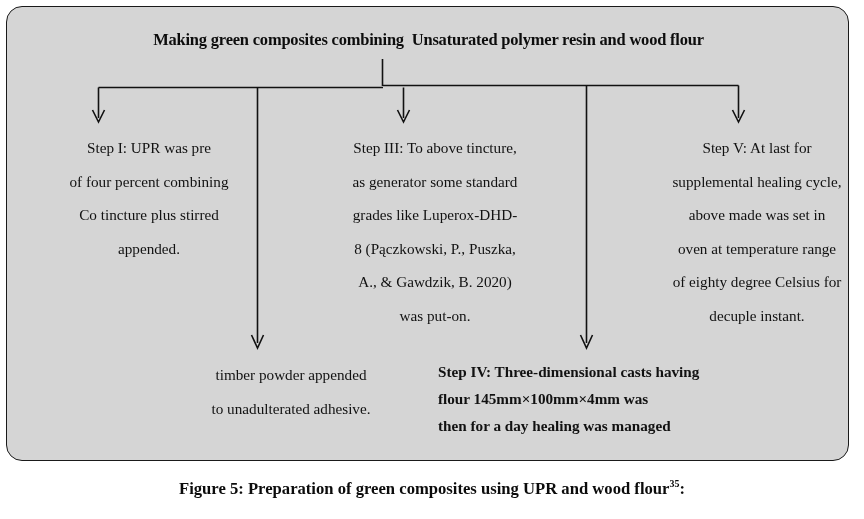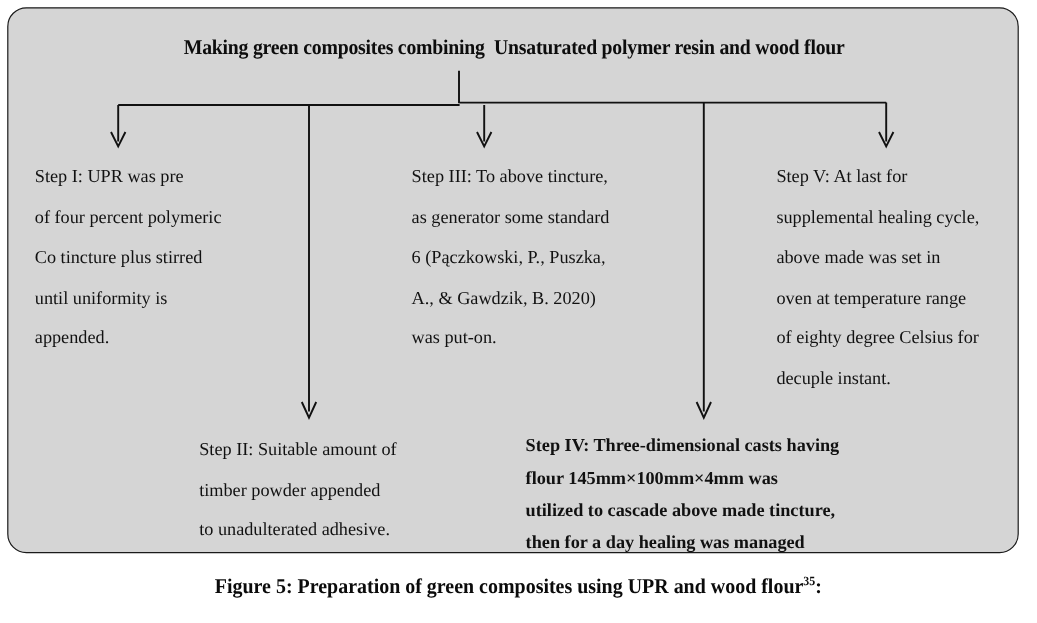--- a/index.html
+++ b/index.html
@@ -61,24 +61,24 @@
     color: #111111;
     font-size: 15.2px;
     font-family: "Liberation Serif", "DejaVu Serif", serif;
   }
   .step-block .ln {
     white-space: pre;
     display: block;
   }
 
   .tight .ln { line-height: 27px; font-weight: bold; }
-  .loose .ln { line-height: 33.6px; }
+  .loose .ln { line-height: 33.6px; text-align: center; }
 
   #step-1 { left: 22px;  top: 124px; width: 240px; }
-  #step-3 { left: 336px; top: 124px; width: 240px; }
+  #step-3 { left: 308px; top: 124px; width: 240px; }
   #step-5 { left: 640px; top: 124px; width: 220px; }
   #step-2 { left: 159px; top: 351px; width: 250px; }
   #step-4 { left: 431px; top: 351px; width: 330px; }
 
   
   #caption {
     position: absolute;
     left: 0;
     top: 478px;
     width: 864px;
@@ -124,53 +124,51 @@
 
       <line x1="579.5" y1="78.5" x2="579.5" y2="336" stroke="#111111" stroke-width="1.6"></line>
       <path d="M573.5 328 L579.5 341 L585.5 328" fill="none" stroke="#111111" stroke-width="1.6"></path>
 
       <line x1="731.5" y1="78.5" x2="731.5" y2="111" stroke="#111111" stroke-width="1.6"></line>
       <path d="M725.5 103 L731.5 115 L737.5 103" fill="none" stroke="#111111" stroke-width="1.6"></path>
     </svg>
 
     <div class="step-block loose" id="step-1">
       <span class="ln">Step I: UPR was pre</span>
-      <span class="ln">of four percent polymeric</span>
+      <span class="ln">of four percent combining</span>
       <span class="ln">Co tincture plus stirred</span>
-      <span class="ln">until uniformity is</span>
       <span class="ln">appended.</span>
     </div>
 
     <div class="step-block loose" id="step-3">
       <span class="ln">Step III: To above tincture,</span>
       <span class="ln">as generator some standard</span>
-      <span class="ln">6 (Pączkowski, P., Puszka,</span>
+      <span class="ln">grades like Luperox-DHD-</span>
+      <span class="ln">8 (Pączkowski, P., Puszka,</span>
       <span class="ln">A., &amp; Gawdzik, B. 2020)</span>
       <span class="ln">was put-on.</span>
     </div>
 
     <div class="step-block loose" id="step-5">
       <span class="ln">Step V: At last for</span>
       <span class="ln">supplemental healing cycle,</span>
       <span class="ln">above made was set in</span>
       <span class="ln">oven at temperature range</span>
       <span class="ln">of eighty degree Celsius for</span>
       <span class="ln">decuple instant.</span>
     </div>
 
     <div class="step-block loose" id="step-2">
-      <span class="ln">Step II: Suitable amount of</span>
       <span class="ln">timber powder appended</span>
       <span class="ln">to unadulterated adhesive.</span>
     </div>
 
     <div class="step-block tight" id="step-4">
       <span class="ln">Step IV: Three-dimensional casts having</span>
       <span class="ln">flour 145mm×100mm×4mm was</span>
-      <span class="ln">utilized to cascade above made tincture,</span>
       <span class="ln">then for a day healing was managed</span>
     </div>
 
   </div>
 
   <div id="caption"><span>Figure 5: Preparation of green composites using UPR and wood flour</span><sup>35</sup><span>:</span></div>
 
 </div>
 
 </body></html>

